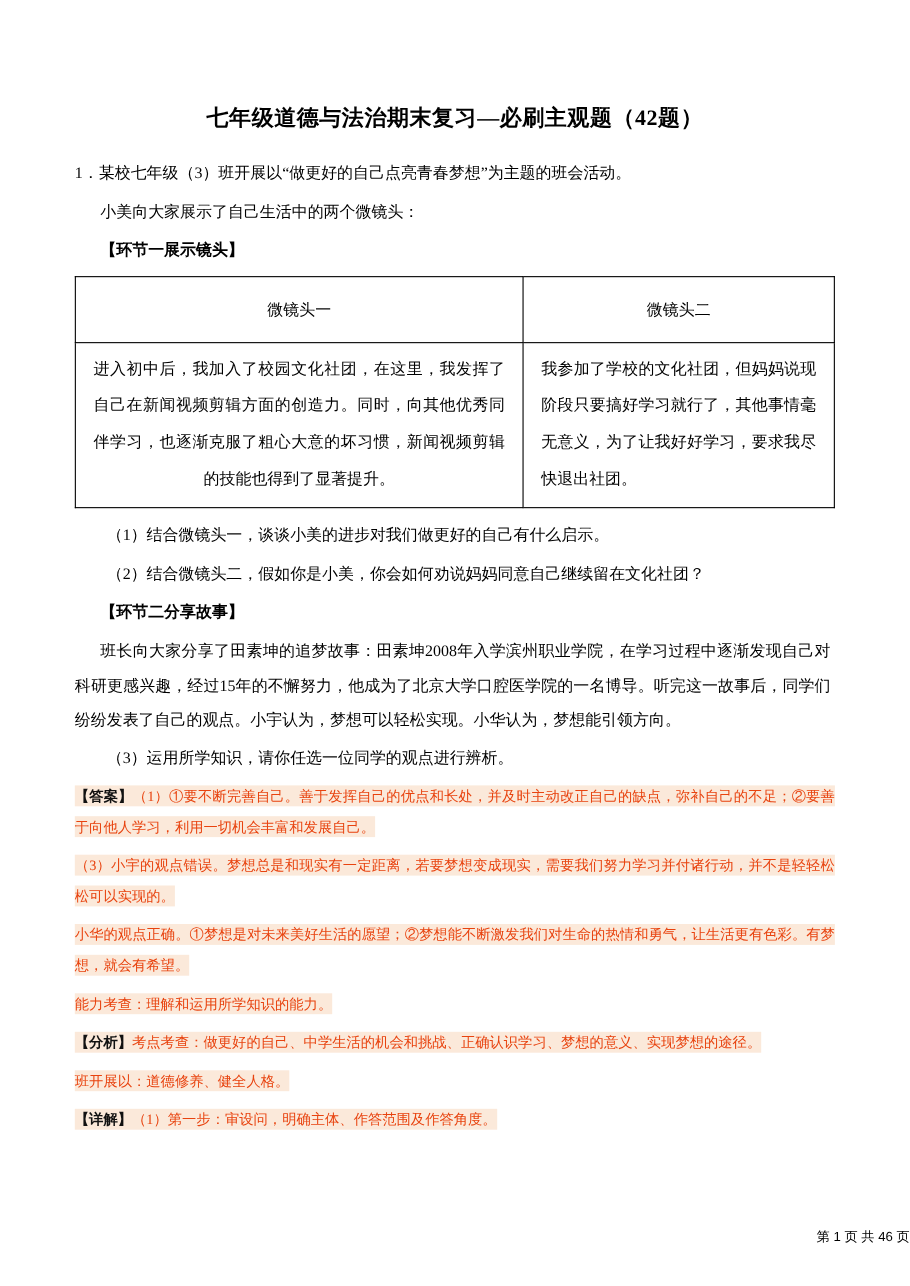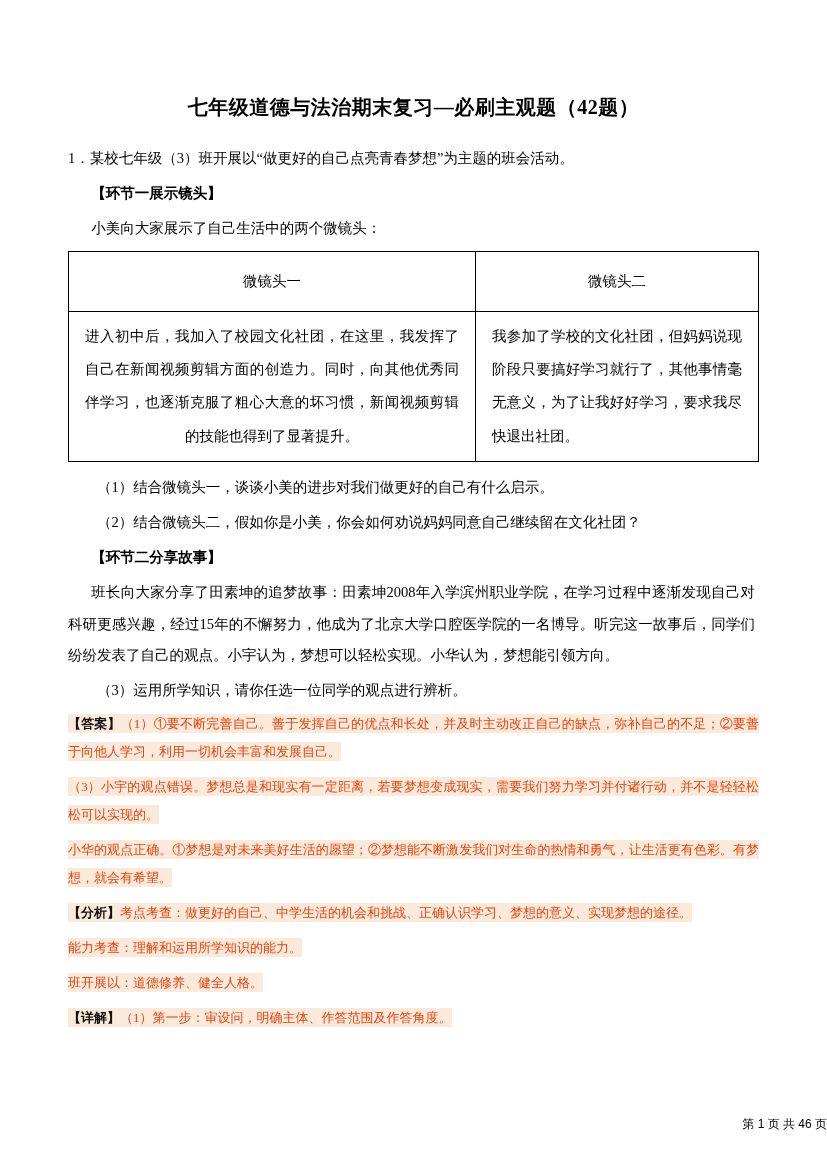--- a/index.html
+++ b/index.html
@@ -72,22 +72,22 @@
   }
 </style>
 </head>
 <body>
 
 <div class="doc">
 
   <h1 class="title">七年级道德与法治期末复习—必刷主观题（42题）</h1>
 
   <p class="para">1．某校七年级（3）班开展以“做更好的自己点亮青春梦想”为主题的班会活动。</p>
+  <p class="para i1">小美向大家展示了自己生活中的两个微镜头：</p>
   <p class="para i1 bold">【环节一展示镜头】</p>
-  <p class="para i1">小美向大家展示了自己生活中的两个微镜头：</p>
 
   <table class="lens">
     <colgroup>
         <col class="c1">
         <col class="c2">
       </colgroup>
     <thead>
       <tr>
         <th>微镜头一</th>
         <th>微镜头二</th>
@@ -104,21 +104,21 @@
   <p class="para i2">（1）结合微镜头一，谈谈小美的进步对我们做更好的自己有什么启示。</p>
   <p class="para i2">（2）结合微镜头二，假如你是小美，你会如何劝说妈妈同意自己继续留在文化社团？</p>
   <p class="para i1 bold">【环节二分享故事】</p>
   <p class="para i1">班长向大家分享了田素坤的追梦故事：田素坤2008年入学滨州职业学院，在学习过程中逐渐发现自己对科研更感兴趣，经过15年的不懈努力，他成为了北京大学口腔医学院的一名博导。听完这一故事后，同学们纷纷发表了自己的观点。小宇认为，梦想可以轻松实现。小华认为，梦想能引领方向。</p>
   <p class="para i2">（3）运用所学知识，请你任选一位同学的观点进行辨析。</p>
 
   <div class="answers">
     <p class="ans"><span class="hl"><span class="lbl">【答案】</span><span class="txt">（1）①要不断完善自己。善于发挥自己的优点和长处，并及时主动改正自己的缺点，弥补自己的不足；②要善于向他人学习，利用一切机会丰富和发展自己。</span></span></p>
     <p class="ans"><span class="hl"><span class="lbl"></span><span class="txt">（3）小宇的观点错误。梦想总是和现实有一定距离，若要梦想变成现实，需要我们努力学习并付诸行动，并不是轻轻松松可以实现的。</span></span></p>
     <p class="ans"><span class="hl"><span class="lbl"></span><span class="txt">小华的观点正确。①梦想是对未来美好生活的愿望；②梦想能不断激发我们对生命的热情和勇气，让生活更有色彩。有梦想，就会有希望。</span></span></p>
+    <p class="ans"><span class="hl"><span class="lbl"></span><span class="txt">能力考查：理解和运用所学知识的能力。</span></span></p>
     <p class="ans"><span class="hl"><span class="lbl">【分析】</span><span class="txt">考点考查：做更好的自己、中学生活的机会和挑战、正确认识学习、梦想的意义、实现梦想的途径。</span></span></p>
-    <p class="ans"><span class="hl"><span class="lbl"></span><span class="txt">能力考查：理解和运用所学知识的能力。</span></span></p>
     <p class="ans"><span class="hl"><span class="lbl"></span><span class="txt">班开展以：道德修养、健全人格。</span></span></p>
     <p class="ans"><span class="hl"><span class="lbl">【详解】</span><span class="txt">（1）第一步：审设问，明确主体、作答范围及作答角度。</span></span></p>
   </div>
 
   <div class="footer">第 1 页 共 46 页</div>
 
 </div>
 
 </body></html>

